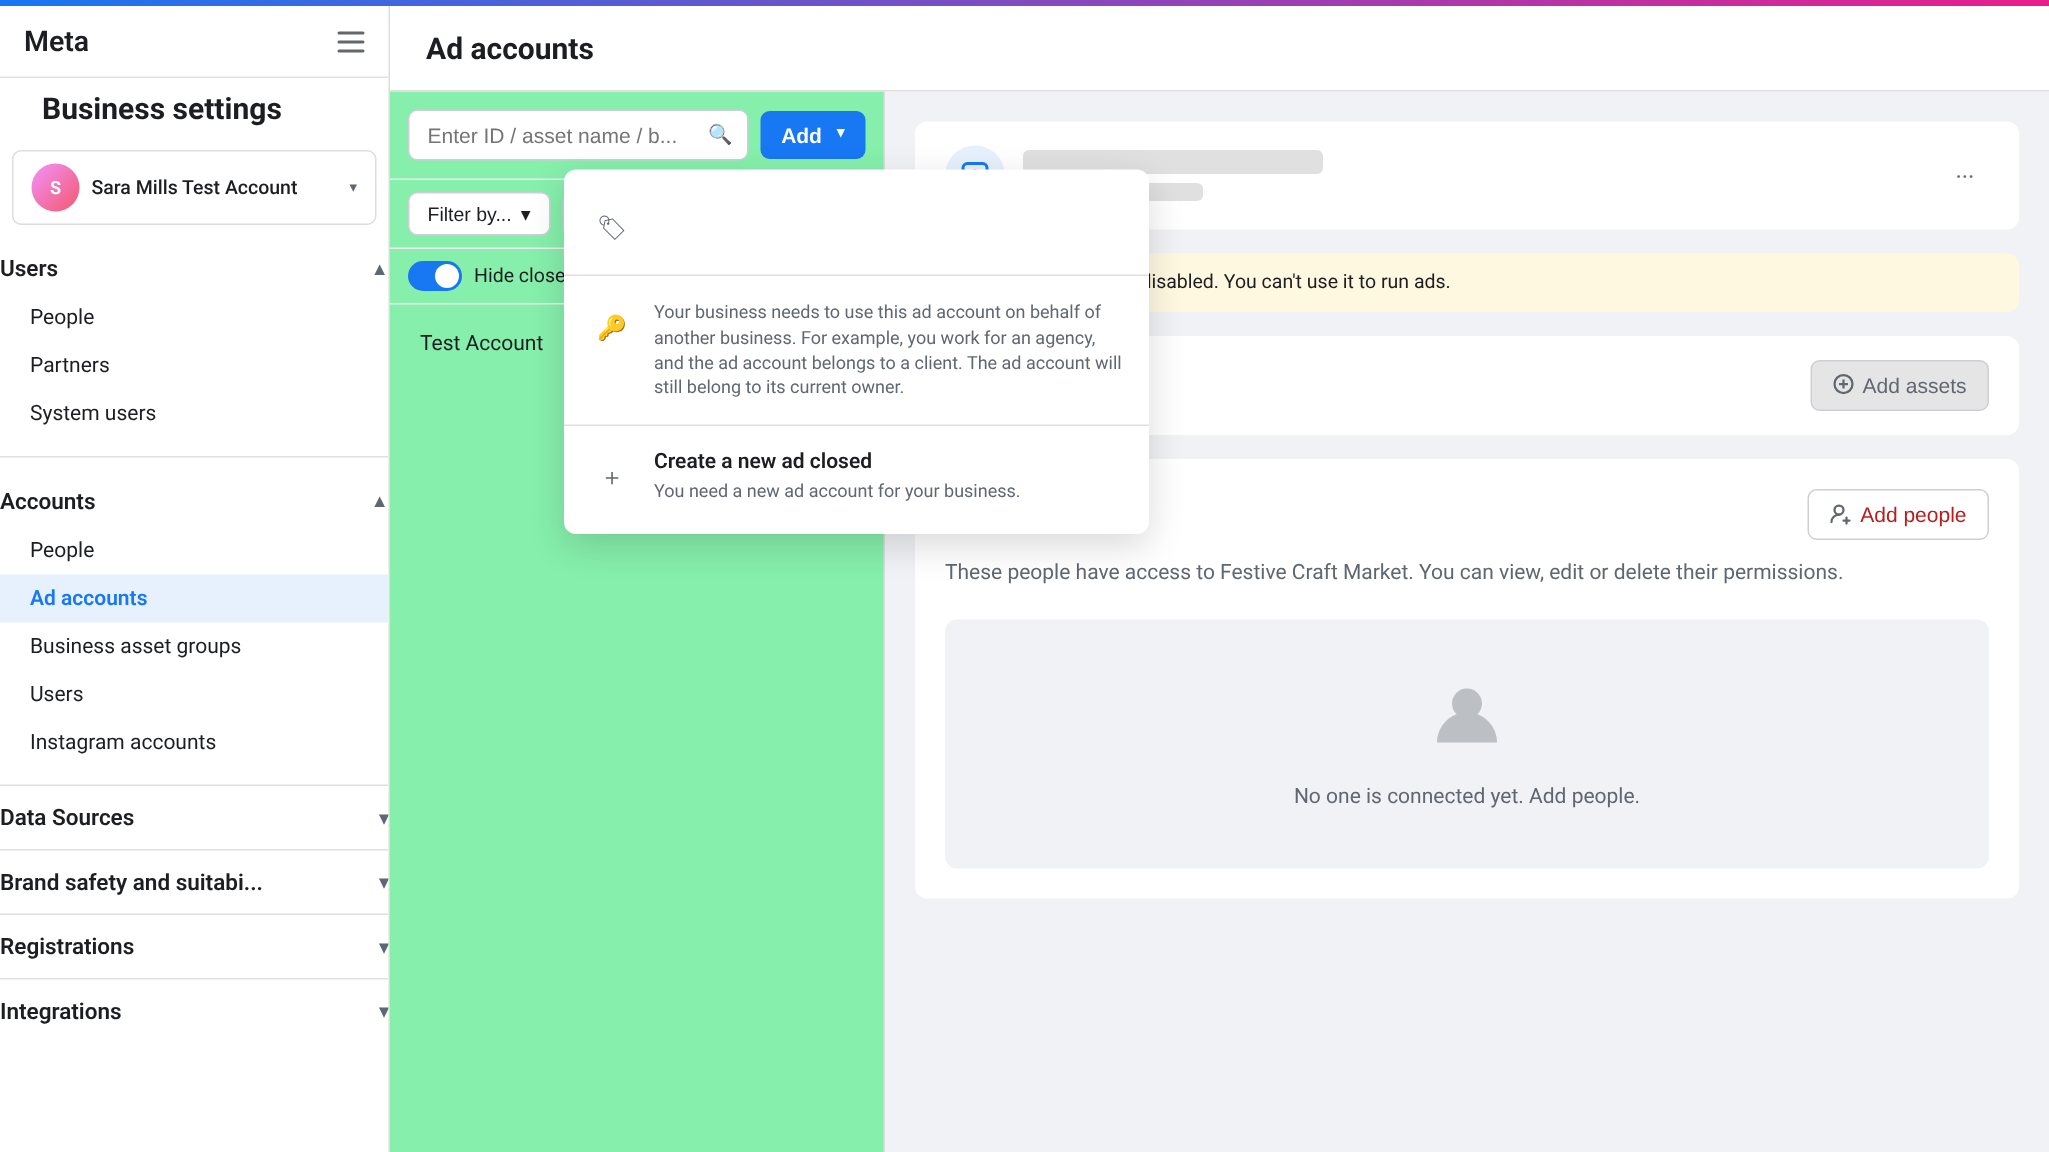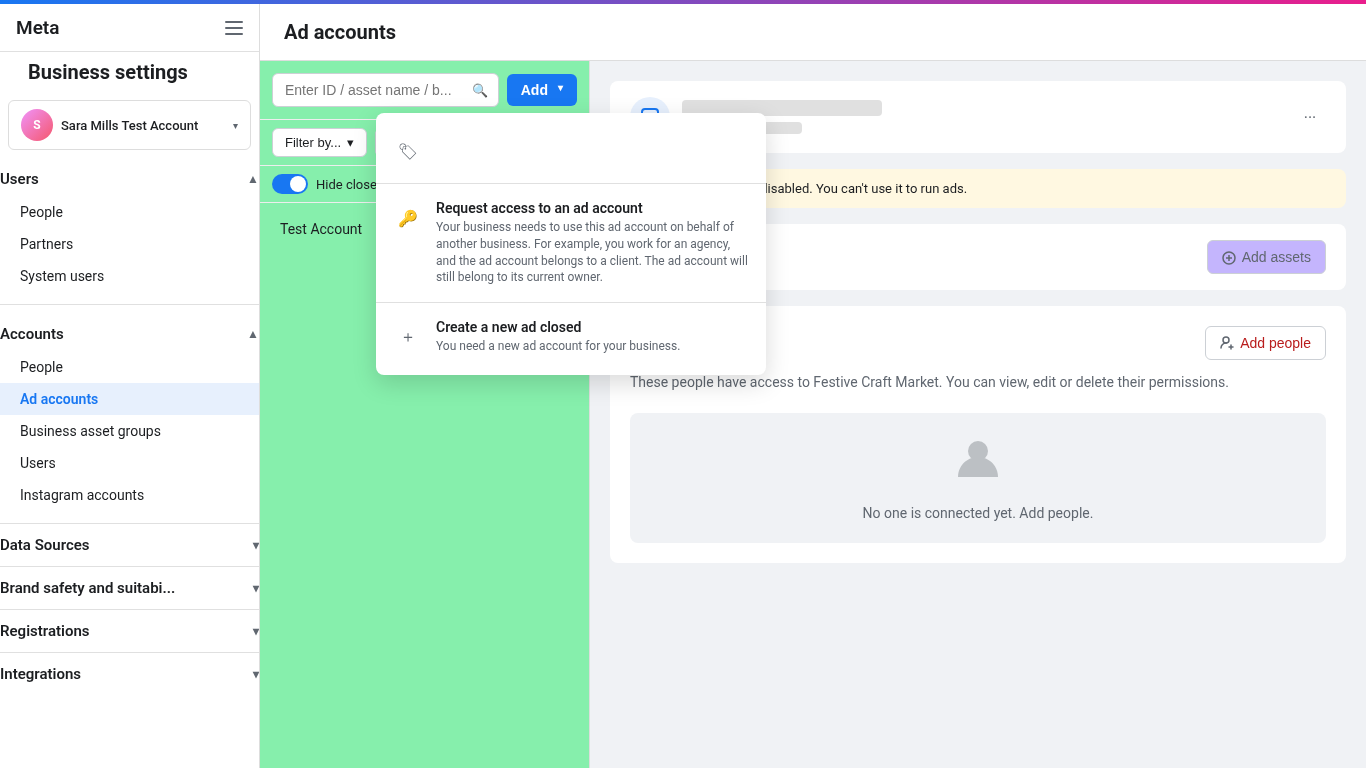--- a/index.html
+++ b/index.html
@@ -423,23 +423,23 @@
       border-radius: 8px;
       padding: 16px 20px;
       margin-bottom: 16px;
       display: flex;
       align-items: center;
       justify-content: flex-end;
     }
 
     .add-assets-btn {
       display: flex;
-      align-items: flex-end;
+      align-items: flex-start;
       gap: 6px;
-      background: #c4b5fd;
+      background: #e5e5e5;
       border: 1px solid #ccd0d5;
       border-radius: 6px;
       padding: 8px 14px;
       font-size: 14px;
       cursor: pointer;
       color: #606770;
     }
 
     .people-section {
       background: #fff;
@@ -476,21 +476,21 @@
     .people-desc {
       font-size: 14px;
       color: #606770;
       margin-bottom: 20px;
       line-height: 1.5;
     }
 
     .empty-people {
       background: #f0f2f5;
       border-radius: 8px;
-      padding: 22px 20px;
+      padding: 40px 20px;
       display: flex;
       flex-direction: column;
       align-items: center;
       gap: 12px;
     }
 
     .empty-icon {
       color: #bcc0c4;
       font-size: 40px;
     }
@@ -599,21 +599,20 @@
           <div class="dropdown-menu">
             <div class="dropdown-item">
               <div class="dropdown-item-icon">🏷</div>
               <div class="dropdown-item-text">
               </div>
             </div>
             <div class="dropdown-divider"></div>
             <div class="dropdown-item">
               <div class="dropdown-item-icon">🔑</div>
               <div class="dropdown-item-text">
-                <div class="item-title">Request access to an ad account</div>
                 <div class="item-desc">Your business needs to use this ad account on behalf of another business. For example, you work for an agency, and the ad account belongs to a client. The ad account will still belong to its current owner.</div>
               </div>
             </div>
             <div class="dropdown-divider"></div>
             <div class="dropdown-item">
               <div class="dropdown-item-icon">＋</div>
               <div class="dropdown-item-text">
                 <div class="item-title">Create a new ad closed</div>
                 <div class="item-desc">You need a new ad account for your business.</div>
               </div>

